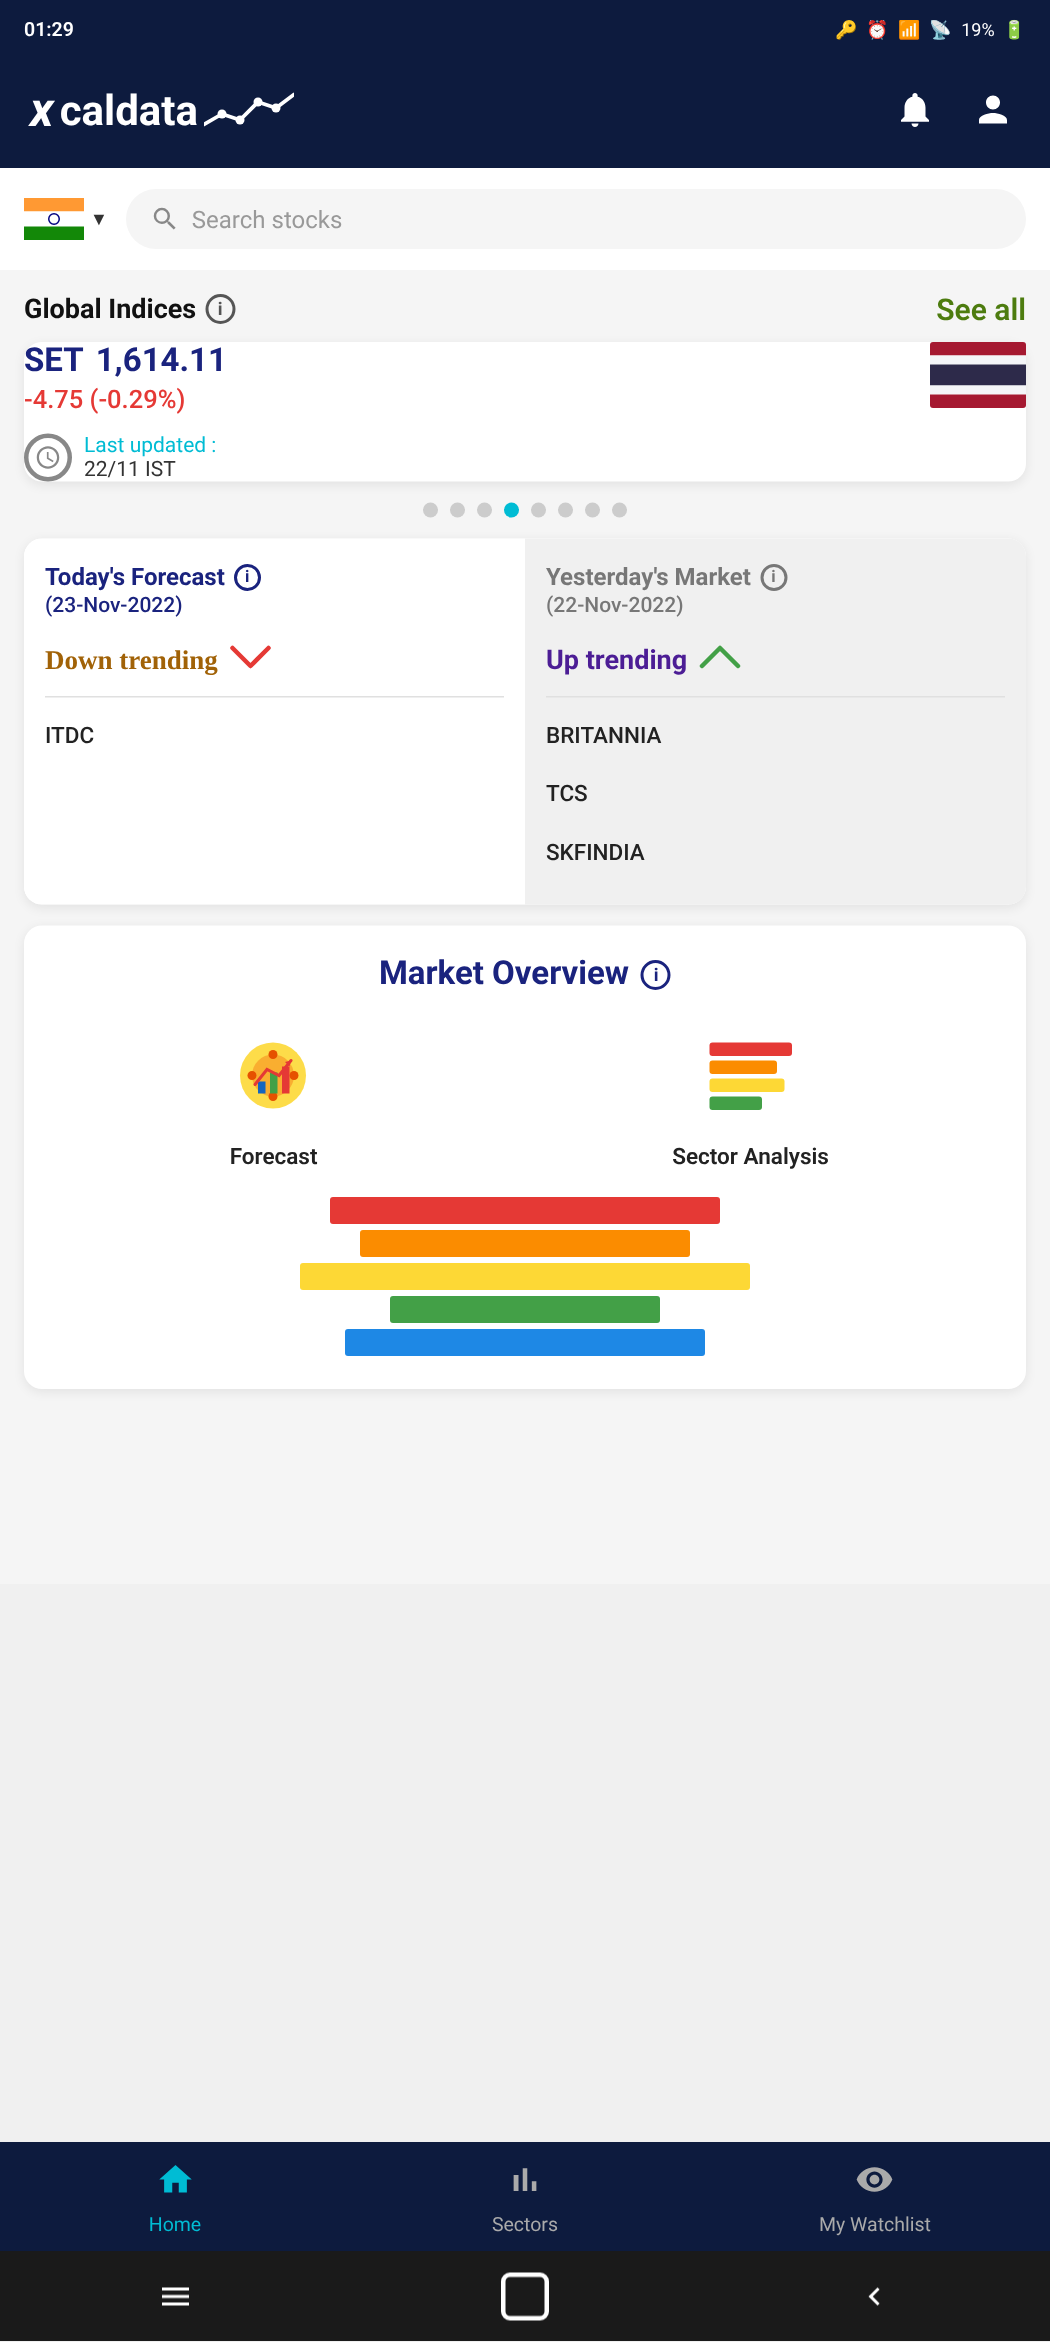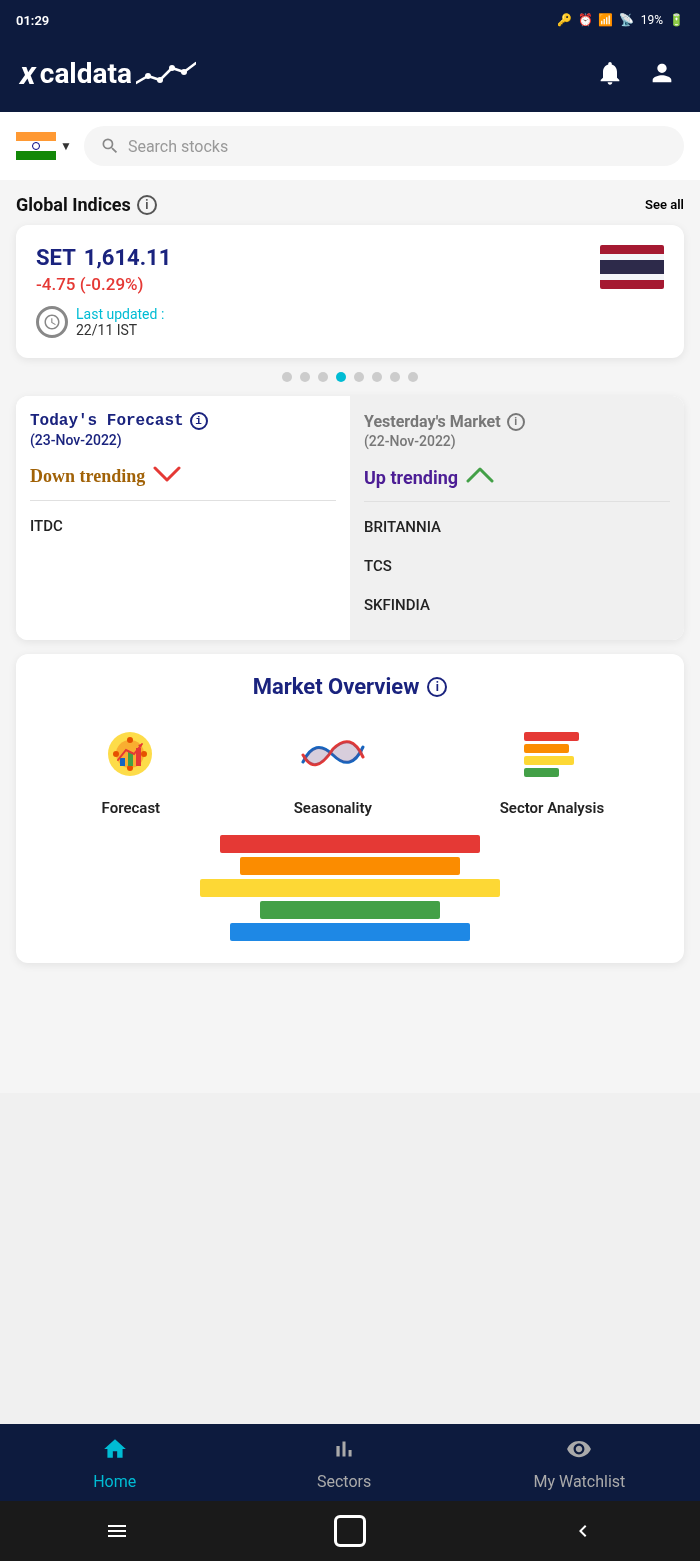--- a/index.html
+++ b/index.html
@@ -118,32 +118,31 @@
       border: 2px solid #555;
       border-radius: 50%;
       display: flex;
       align-items: center;
       justify-content: center;
       font-size: 12px;
       color: #555;
       font-weight: bold;
     }
     .see-all {
-      color: #000000;
-      font-size: 13px;
+      color: #4d7c0f;
+      font-size: 20px;
       font-weight: 600;
       cursor: pointer;
     }
 
     
     .index-card {
       background: white;
       border-radius: 12px;
       margin: 0 16px;
-      padding: 20px;
       display: flex;
       justify-content: space-between;
       align-items: flex-start;
       box-shadow: 0 2px 8px rgba(0,0,0,0.08);
     }
     .index-left {}
     .index-name { color: #1a237e; font-size: 22px; font-weight: 700; }
     .index-value { color: #1a237e; font-size: 22px; font-weight: 700; margin-left: 8px; }
     .index-name-row { display: flex; align-items: baseline; }
     .index-change { color: #e53935; font-size: 17px; font-weight: 500; margin-top: 4px; }
@@ -218,21 +217,21 @@
     .forecast-col.yesterday {
       background: #f0f0f0;
     }
     .forecast-col-title {
       font-size: 16px;
       font-weight: 700;
       display: flex;
       align-items: center;
       gap: 6px;
     }
-    .forecast-col.today .forecast-col-title { color: #1a237e; font-family: Liberation Mono, monospace; }
+    .forecast-col.today .forecast-col-title { color: #1a237e; }
     .forecast-col.yesterday .forecast-col-title { color: #777; }
     .forecast-col-date {
       font-size: 14px;
       font-weight: 500;
       margin-top: 2px;
     }
     .forecast-col.today .forecast-col-date { color: #1a237e; }
     .forecast-col.yesterday .forecast-col-date { color: #777; }
 
     .trend-row {
@@ -341,21 +340,21 @@
     }
     .nav-item {
       display: flex;
       flex-direction: column;
       align-items: center;
       gap: 4px;
       cursor: pointer;
       min-width: 80px;
     }
     .nav-icon { font-size: 24px; }
-    .nav-label { font-size: 16px; }
+    .nav-label { font-size: 13px; }
     .nav-item.active .nav-label { color: #00bcd4; }
     .nav-item.active .nav-icon { color: #00bcd4; }
     .nav-item:not(.active) .nav-label { color: #aaa; }
     .nav-item:not(.active) .nav-icon { color: #aaa; }
 
     
     .android-nav {
       position: fixed;
       bottom: 0;
       left: 0;
@@ -568,35 +567,20 @@
             <rect x="30" y="30" width="5" height="14" fill="#43a047"></rect>
             <rect x="38" y="26" width="5" height="18" fill="#e53935"></rect>
 
             <polyline points="20,38 28,28 36,32 44,22" stroke="#e53935" stroke-width="2" fill="none" stroke-linecap="round"></polyline>
             <polygon points="44,22 40,23 43,26" fill="#e53935"></polygon>
           </svg>
         </div>
         <span class="overview-label">Forecast</span>
       </div>
 
-      <div class="overview-item">
-        <div class="overview-icon-box">
-
-          <svg width="70" height="55" viewBox="0 0 70 55">
-
-            <path d="M5,35 Q17,10 35,28 Q53,46 65,20" stroke="#1565c0" stroke-width="3" fill="none" stroke-linecap="round"></path>
-
-            <path d="M5,28 Q17,50 35,22 Q53,4 65,30" stroke="#e53935" stroke-width="3" fill="none" stroke-linecap="round"></path>
-
-            <path d="M5,35 Q17,10 35,28 Q53,46 65,20 L65,30 Q53,4 35,22 Q17,50 5,28 Z" fill="#e53935" opacity="0.15"></path>
-            <path d="M5,28 Q17,50 35,22 Q53,4 65,30 L65,20 Q53,46 35,28 Q17,10 5,35 Z" fill="#1565c0" opacity="0.15"></path>
-          </svg>
-        </div>
-        <span class="overview-label">Seasonality</span>
-      </div>
 
       <div class="overview-item">
         <div class="overview-icon-box">
 
           <svg width="65" height="55" viewBox="0 0 65 55">
             <rect x="5" y="5" width="55" height="9" rx="2" fill="#e53935"></rect>
             <rect x="5" y="17" width="45" height="9" rx="2" fill="#fb8c00"></rect>
             <rect x="5" y="29" width="50" height="9" rx="2" fill="#fdd835"></rect>
             <rect x="5" y="41" width="35" height="9" rx="2" fill="#43a047"></rect>
           </svg>

